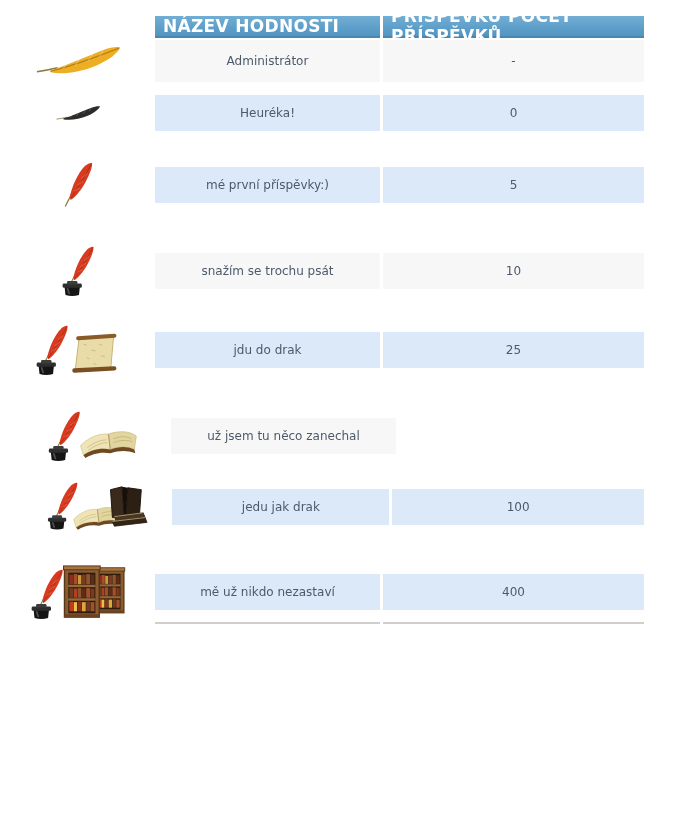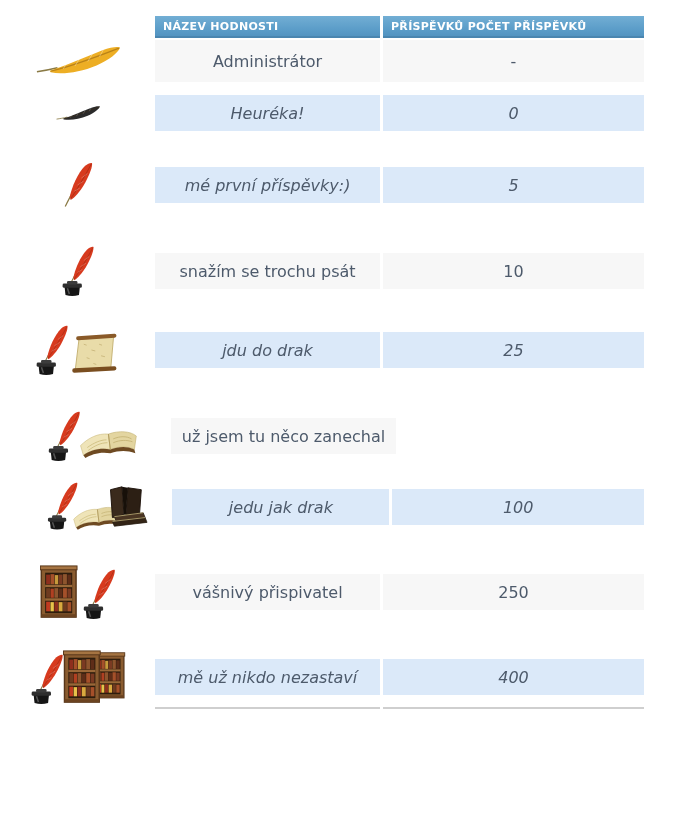--- a/index.html
+++ b/index.html
@@ -14,40 +14,40 @@
   }
   .ranks-table { width:644px; }
 
   
   .header-row { display:flex; height:22px; margin-bottom:2px; }
   .icon-spacer { width:155px; }
   .th {
     background:linear-gradient(#72AED4 0%, #5A9CC8 70%, #5394C1 100%);
     border-bottom:2px solid #4A86B0;
     color:#ffffff;
-    font-size:11px; font-weight:bold; letter-spacing:0.3px;
+    font-size:17px; font-weight:bold; letter-spacing:0.3px;
     display:flex; align-items:center;
     padding-left:8px;
   }
   .th-name { width:225px; }
   .col-gap { width:3px; background:#ffffff; }
   .th-count { width:261px; }
 
   
   .rank-row { display:flex; align-items:center; }
   .icon-cell { width:155px; display:flex; justify-content:center; align-items:center; }
   .cell {
     height:36px;
     display:flex; align-items:center; justify-content:center;
-    font-size:16px; color:#4D5A6B;
+    font-size:12px; color:#4D5A6B;
   }
   .name-cell { width:225px; margin-right:3px; }
   .count-cell { width:261px; }
   .bg-gray { background:#F7F7F7; }
-  .bg-blue { background:#DBE9F9;font-style:italic; }
+  .bg-blue { background:#DBE9F9; }
 
   .r1 { margin-bottom:13px; } .r1 .cell { height:42px; }
   .r2 { margin-bottom:31px; }
   .r3 { margin-bottom:31px; min-height:44px; }
   .r4 { margin-bottom:38px; min-height:46px; }
   .r5 { margin-bottom:29px; min-height:50px;align-items:center; }
   .r6 { margin-bottom:36px; min-height:50px; }
   .r7 { margin-bottom:21px; min-height:50px;margin-left:16px; }
   .r8 { margin-bottom:32px; min-height:50px;padding-left:23px; }
   .r9 { margin-bottom:29px; min-height:56px; }
@@ -248,34 +248,20 @@
         </svg>
       </div>
       <div class="cell name-cell bg-blue">
           <span>jedu jak drak</span>
         </div>
       <div class="cell count-cell bg-blue">
           <span>100</span>
         </div>
     </div>
 
-    <div class="rank-row r9">
-      <div class="icon-cell">
-        <svg class="icon" width="76" height="56" viewBox="0 0 78 58" style="color:#D73A1E">
-          <use href="#sym-bookcase" transform="translate(0,1)"></use>
-          <use href="#sym-quill-inkwell" transform="translate(44,5)"></use>
-        </svg>
-      </div>
-      <div class="cell name-cell bg-gray">
-          <span>vášnivý přispivatel</span>
-        </div>
-      <div class="cell count-cell bg-gray">
-          <span>250</span>
-        </div>
-    </div>
 
     <div class="rank-row r10">
       <div class="icon-cell">
         <svg class="icon" width="96" height="56" viewBox="0 0 98 58" style="color:#D73A1E">
           <use href="#sym-bookcase" transform="translate(64,3) scale(0.88)"></use>
           <use href="#sym-bookcase" transform="translate(34,1)"></use>
           <use href="#sym-quill-inkwell" transform="translate(0,5)"></use>
         </svg>
       </div>
       <div class="cell name-cell bg-blue">

